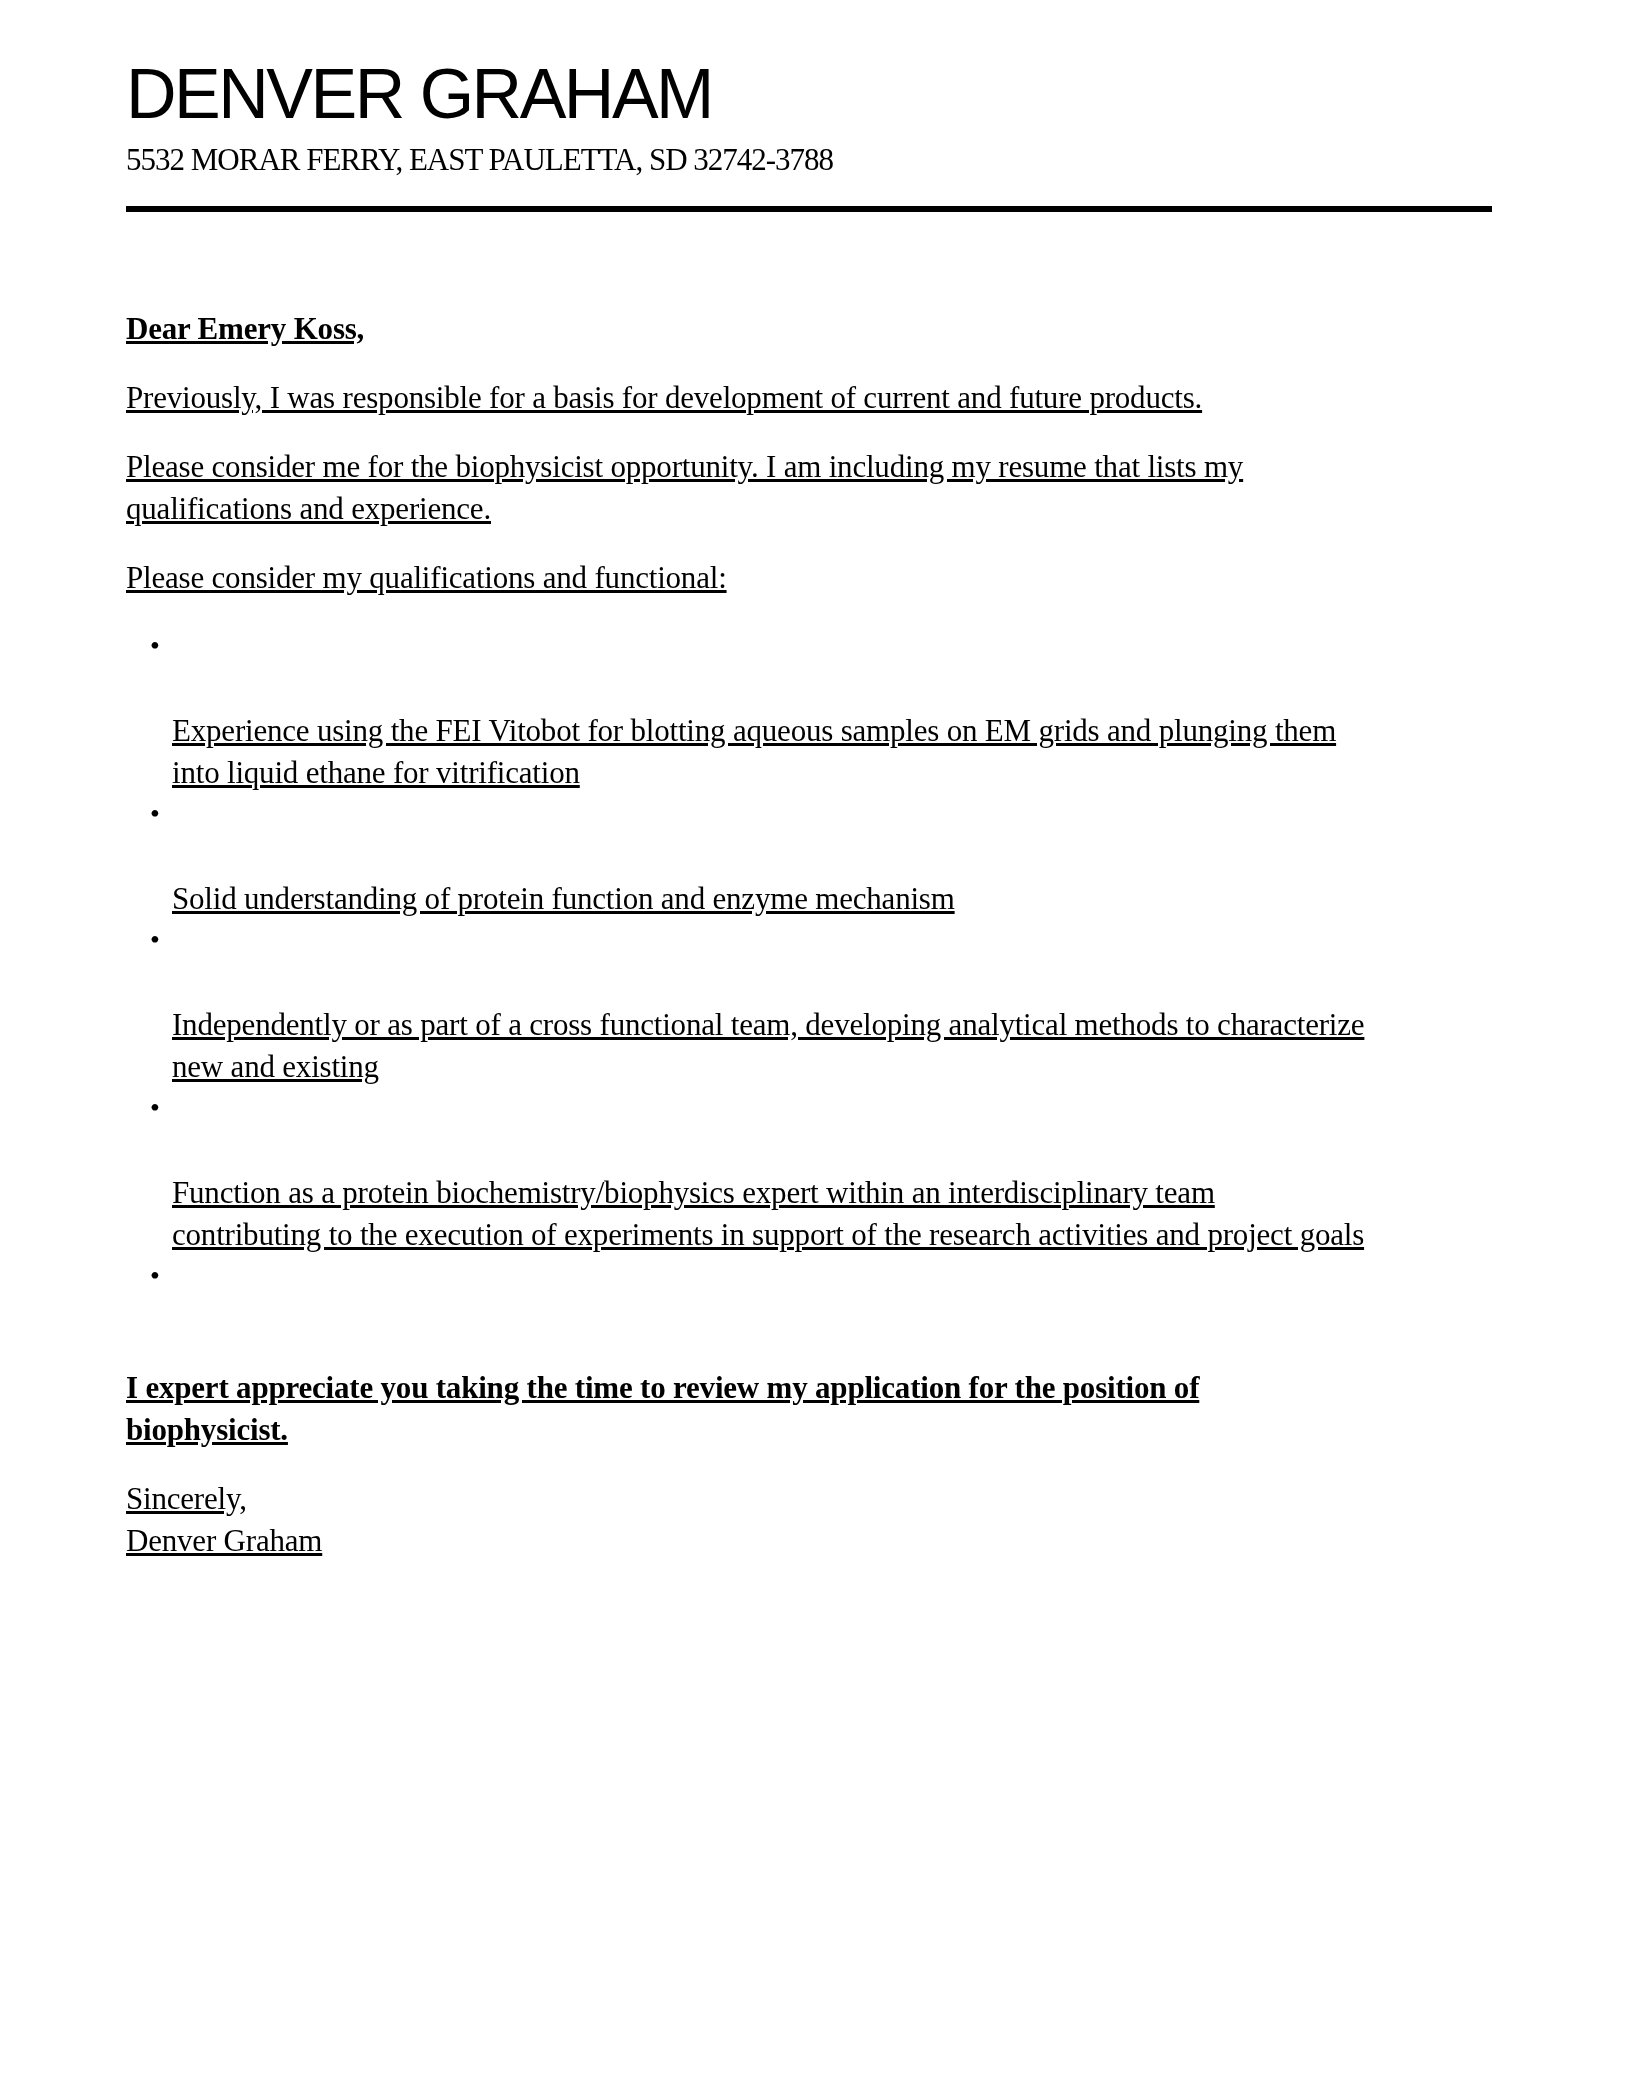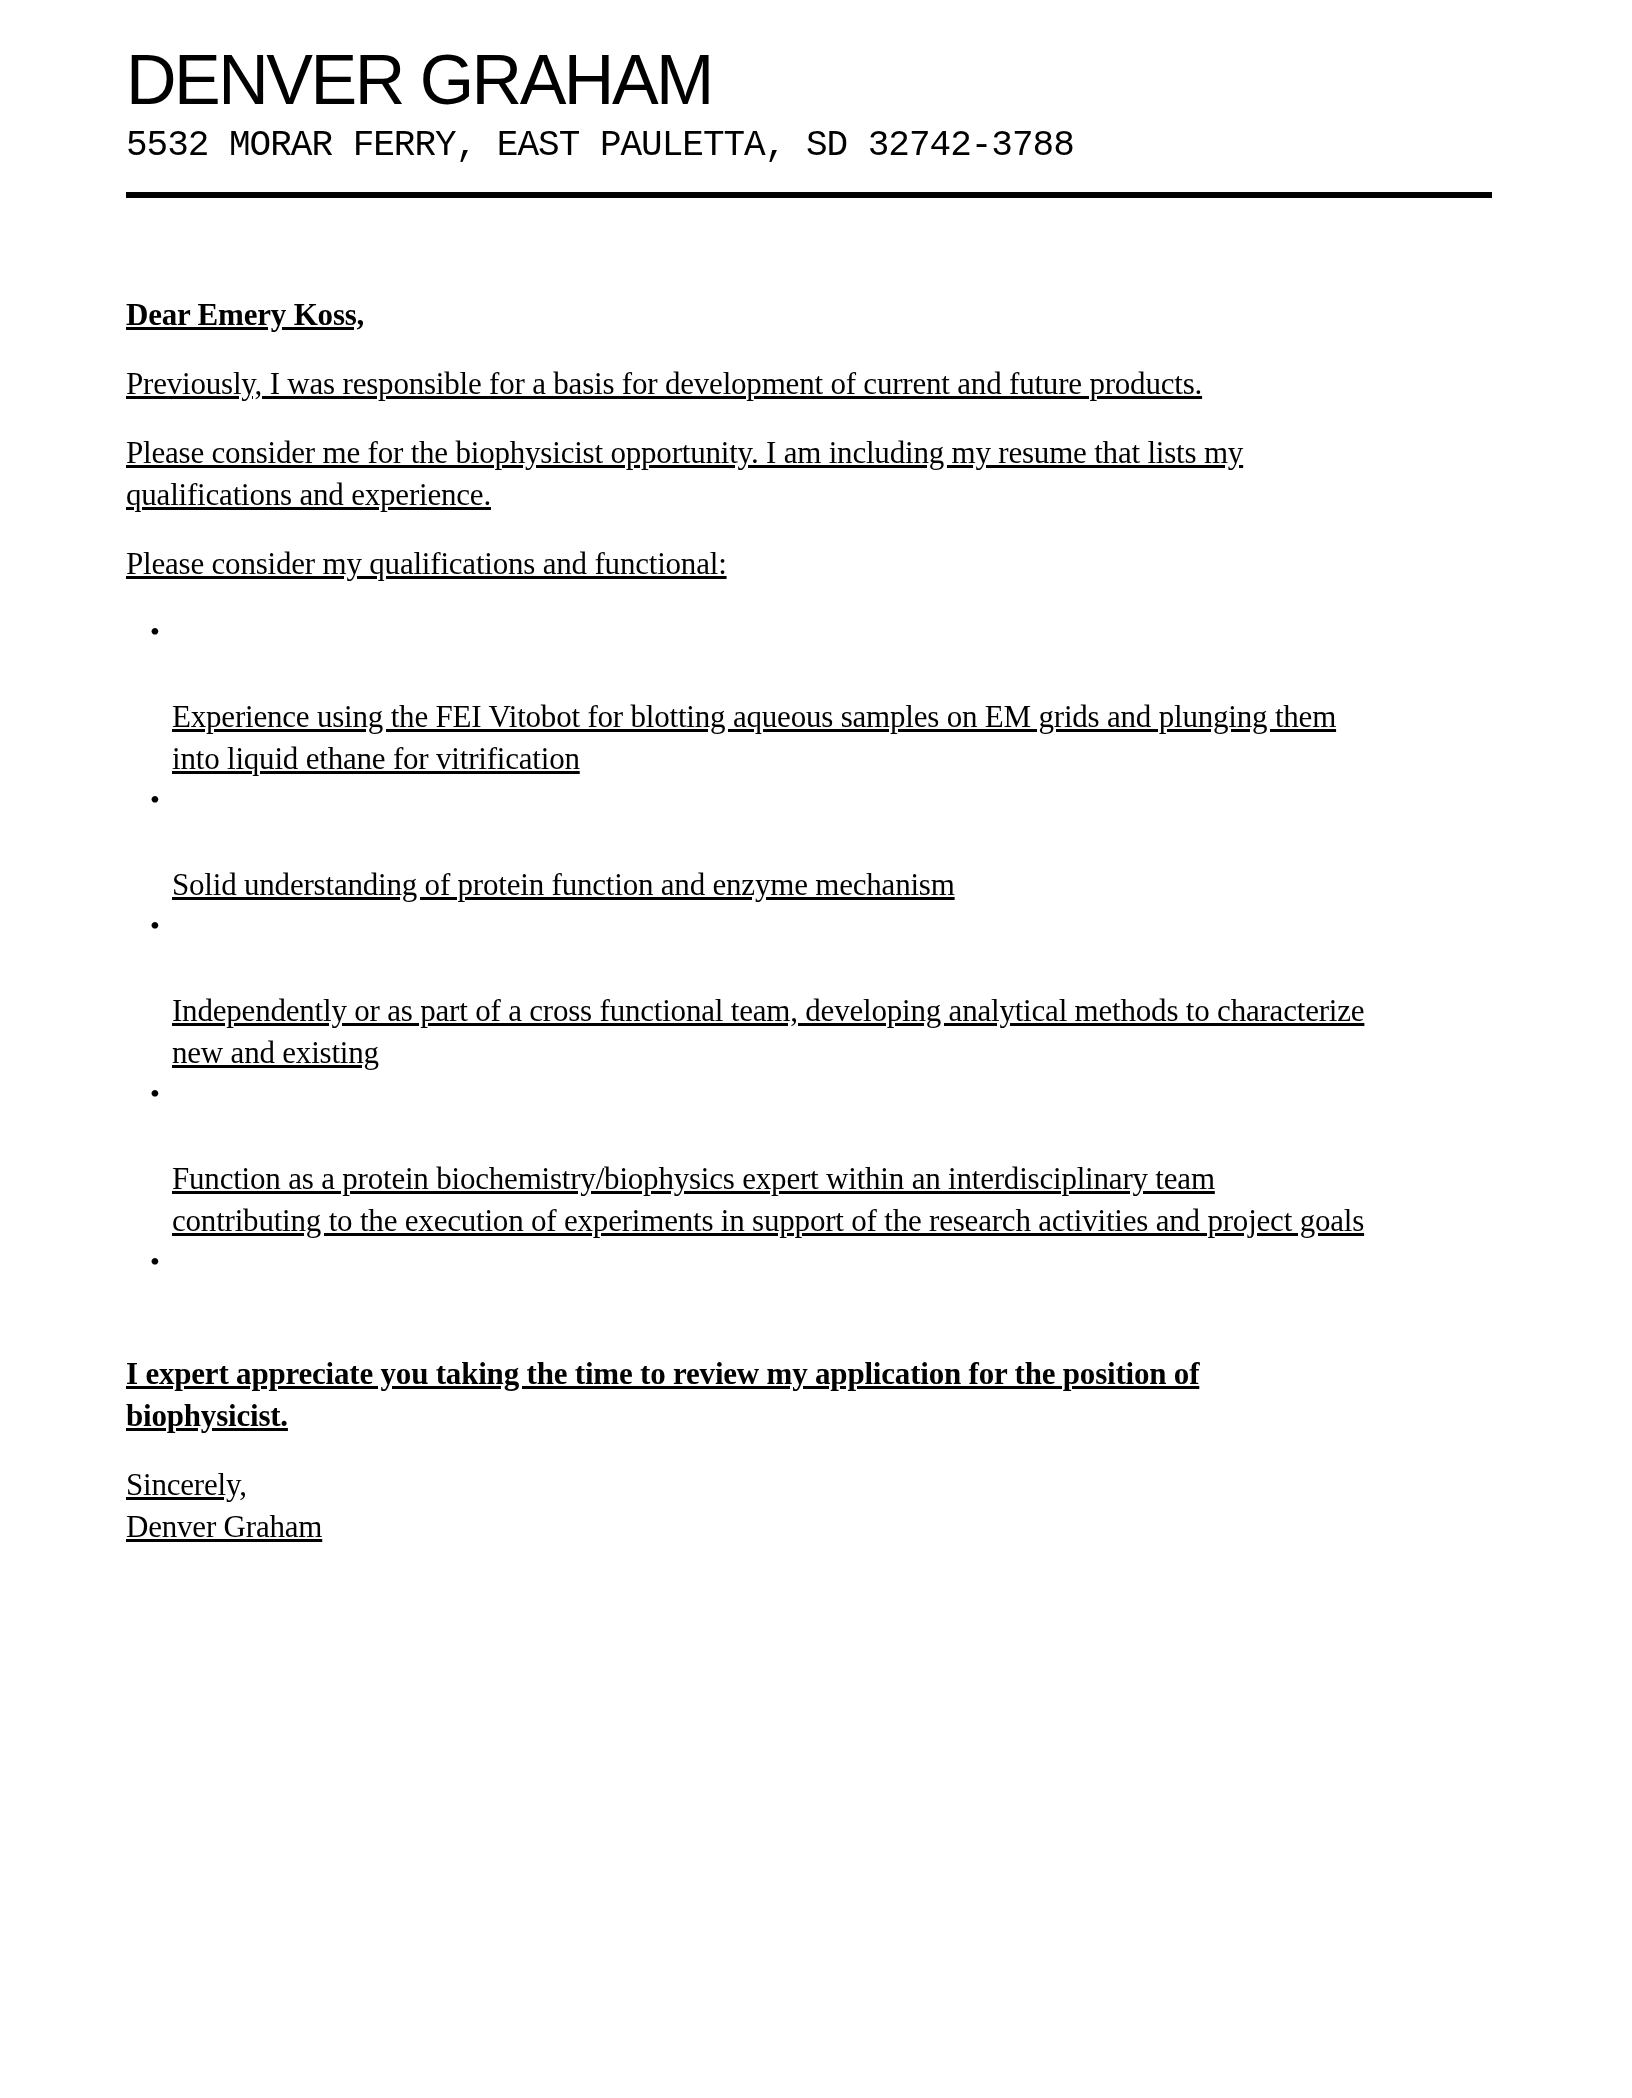--- a/index.html
+++ b/index.html
@@ -8,35 +8,35 @@
     width: 1632px;
     height: 2098px;
     font-family: "Liberation Serif", "DejaVu Serif", serif;
     color: #000000;
     overflow: hidden;
   }
   .page {
     width: 1616px;
     height: 2098px;
     background: #ffffff;
-    padding: 44px 124px 0 126px;
+    padding: 58px 124px 0 126px;
   }
   
   .sender-name {
     font-family: "Liberation Sans", "DejaVu Sans", sans-serif;
     font-size: 70px;
     line-height: 72px;
     font-weight: 400;
     letter-spacing: -2.5px;
     color: #000000;
     white-space: nowrap;
   }
   .sender-address {
-    font-family: Liberation Mono, monospace;
-    font-size: 36px;
+    font-family: Liberation Serif, serif;
+    font-size: 31px;
     line-height: 36px;
     letter-spacing: -1px;
     margin-top: 12px;
     color: #000000;
     white-space: nowrap;
   }
   .divider-rule {
     height: 6px;
     width: 100%;
     background: #000000;

